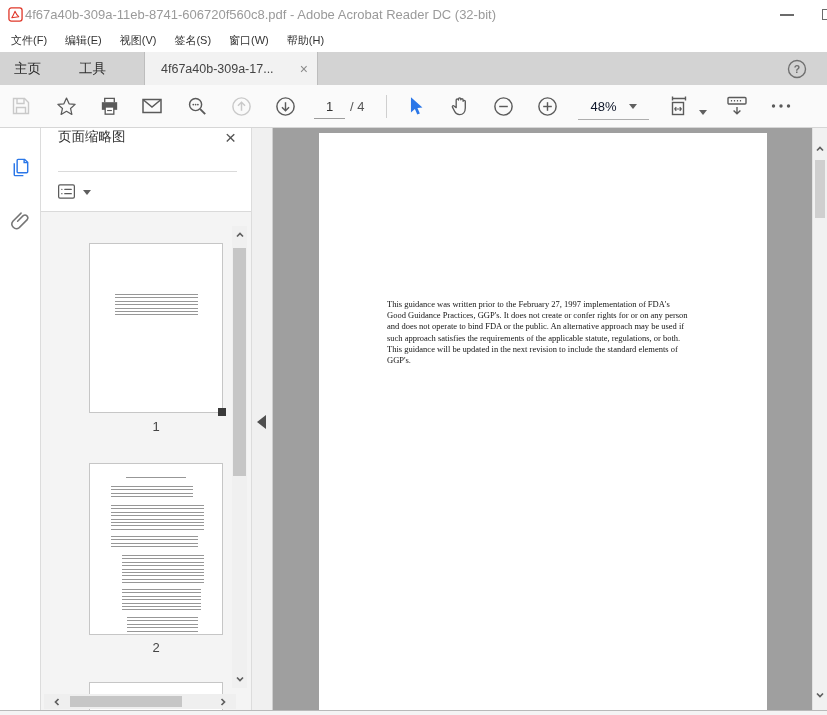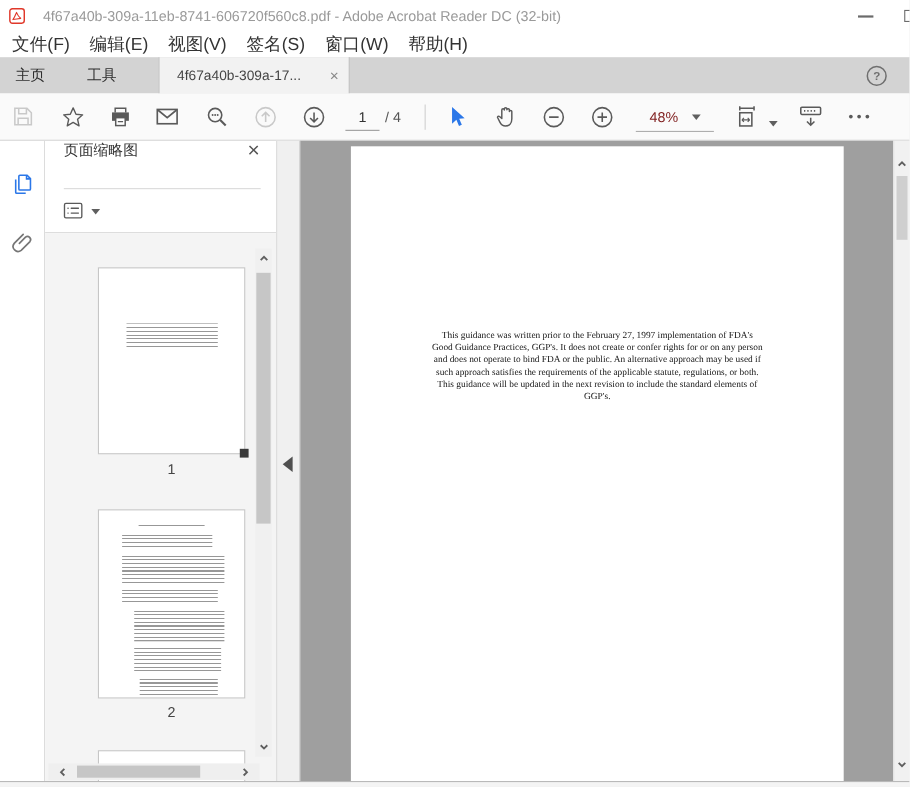--- a/index.html
+++ b/index.html
@@ -2,29 +2,29 @@
 <html><head>
 <meta charset="utf-8">
 <style>
   * { margin:0; padding:0; box-sizing:border-box; }
   html,body { background:#e9e9e9; }
   body { font-family:"Liberation Sans", sans-serif; }
   .window { position:relative; width:827px; height:715px; background:#fff; overflow:hidden;
             font-family:"Liberation Sans", sans-serif; }
 
   
-  .titlebar { height:28px; display:flex; align-items:center; padding-left:8px; gap:16px;
+  .titlebar { height:28px; display:flex; align-items:center; padding-left:8px; gap:2px;
               background:#fff; position:relative; }
   .titlebar .title { font-size:13px; color:#9a9a9a; }
   .win-min { position:absolute; right:33px; top:14px; width:14px; border-top:2px solid #6b6b6b; cursor:pointer; }
   .win-max { position:absolute; right:-7px; top:9px; width:12px; height:11px; border:1.3px solid #6b6b6b; }
 
   
   .menubar { height:24px; display:flex; align-items:center; padding-left:2px; background:#fff; }
-  .menu-item { font-size:16px; color:#333; padding:3px 9px; cursor:default;text-align:right; }
+  .menu-item { font-size:11px; color:#333; padding:3px 9px; cursor:default;text-align:right; }
 
   
   .tabbar { height:33px; background:#d3d3d3; display:flex; align-items:stretch; position:relative;text-align:right; }
   .apptab { display:flex; align-items:center; padding:0 12px; font-size:13.5px; color:#2e2e2e; }
   .doc-tab { margin-left:26px; width:174px; background:#f2f2f2; border-left:1px solid #bdbdbd;
              border-right:1px solid #bdbdbd; display:flex; align-items:center; justify-content:space-between;
              padding:0 9px 0 16px; font-size:12.5px; color:#444; }
   .doc-tab .tab-close { color:#8a8a8a; font-size:14px; line-height:1; cursor:pointer; }
   .help-btn { position:absolute; right:19px; top:6px; width:22px; height:22px; cursor:pointer; }
 
@@ -33,21 +33,21 @@
   .tb { position:absolute; top:50%; transform:translate(-50%,-50%); display:flex; align-items:center;
         justify-content:center; width:34px; height:34px; cursor:pointer; }
   .tb-sep { position:absolute; left:386px; top:10px; width:1px; height:23px; background:#cfcfcf; }
   .page-box { position:absolute; left:314px; top:9px; width:31px; height:25px; border:none;
               border-bottom:1px solid #9c9c9c; background:transparent; text-align:center;
               font-size:13px; color:#333; font-family:"Liberation Sans",sans-serif; }
   .page-total { position:absolute; left:350px; top:14px; font-size:13px; color:#555; }
   .zoom-ctl { position:absolute; left:578px; top:8px; width:71px; height:27px;
               border-bottom:1px solid #aeaeae; display:flex; align-items:center;
               justify-content:center; gap:12px; cursor:pointer; }
-  .zoom-ctl .zv { font-size:13px; color:#7f1d1d; }
+  .zoom-ctl .zv { font-size:13px; color:#0f172a; }
   .caret { width:0; height:0; border:4px solid transparent; border-top:5px solid #5f5f5f; margin-top:5px; }
   .fit-caret { position:absolute; left:699px; top:20px; }
 
   
   .body { height:582px; display:flex; }
   .rail { width:41px; border-right:1px solid #dcdcdc; background:#fff; display:flex;
           flex-direction:column; align-items:center; padding-top:25px; gap:25px; }
   .rail-btn { width:28px; height:28px; display:flex; align-items:center; justify-content:center; cursor:pointer; }
 
   .panel { width:210px; background:#fff; display:flex; flex-direction:column; }
@@ -82,21 +82,21 @@
   .hscroll .sb-right { position:absolute; right:6px; top:0; bottom:0; width:14px; display:flex; align-items:center; justify-content:center; cursor:pointer; }
   .hscroll .sb-thumb { position:absolute; left:26px; top:2px; bottom:2px; width:112px; background:#c6c6c6; cursor:grab; }
 
   .collapse-strip { width:22px; background:#f0f0f0; border-left:1px solid #dcdcdc; border-right:1px solid #cfcfcf; position:relative; }
   .collapse-tri { position:absolute; left:5px; top:287px; width:0; height:0;
                   border-top:7px solid transparent; border-bottom:7px solid transparent;
                   border-right:9px solid #4f4f4f; cursor:pointer; }
 
   .docarea { flex:1; background:#9f9f9f; position:relative; overflow:hidden; }
   .doc-page { position:absolute; left:46px; top:5px; width:448px; height:920px; background:#fff; }
-  .doc-text { margin-top:166px; padding:0 68px; text-align:center; white-space:pre-line;
+  .doc-text { margin-top:166px; padding:0 68px; text-align:left; white-space:pre-line;
               font-family:"Liberation Serif", serif; font-size:8.5px; line-height:11.2px; color:#141414; }
 
   .vscroll-main { width:15px; background:#f1f1f1; border-left:1px solid #e2e2e2; position:relative; }
   .vscroll-main .sb-up { position:absolute; top:14px; left:0; right:0; height:14px; display:flex; align-items:center; justify-content:center; cursor:pointer; }
   .vscroll-main .sb-down { position:absolute; bottom:8px; left:0; right:0; height:14px; display:flex; align-items:center; justify-content:center; cursor:pointer; }
   .vscroll-main .sb-thumb { position:absolute; top:32px; left:2px; right:2px; height:58px; background:#cfcfcf; cursor:grab; }
 
   .bottom-strip { height:5px; border-top:1px solid #b9b9b9; background:#f4f4f4; }
 </style>
 </head>

